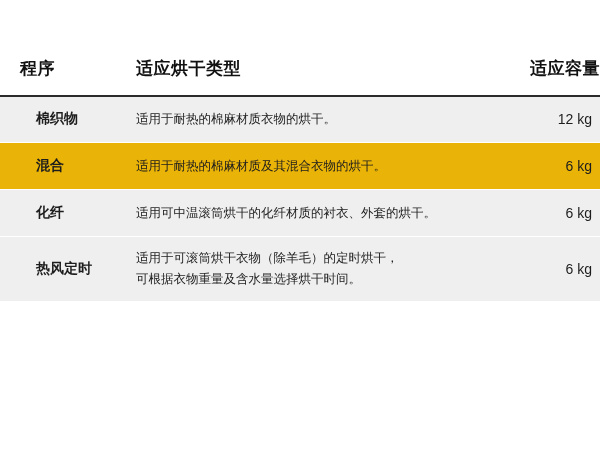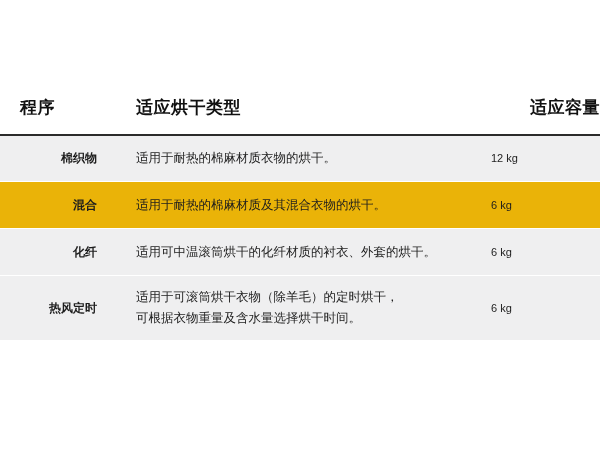--- a/index.html
+++ b/index.html
@@ -68,48 +68,48 @@
   }
   tbody td {
     font-size: 13px;
     color: #1d1d1d;
     vertical-align: middle;
     border-bottom: 1px solid #ffffff;
     height: 44px;
   }
   tbody td.prog {
     font-weight: bold;
-    font-size: 12px;
-    padding-left: 24px;
+    font-size: 14px;
+    padding-left: 36px;
     white-space: nowrap;
-    text-align: right;
   }
   tbody td.desc {
     padding-left: 38px;
     padding-right: 10px;
     line-height: 1.65;
     font-size: 12.5px;
   }
   tbody td.cap {
-    padding-right: 24px;
-    font-size: 11px;
+    text-align: right;
+    padding-right: 8px;
+    font-size: 14px;
     white-space: nowrap;
   }
   tbody tr.tall td {
     height: 62px;
   }
   .desc-line + .desc-line {
     display: block;
   }
 </style>
 </head>
 <body>
 
 <div class="page">
-  <div class="table-wrap" style="position: absolute; margin-top: 39px;">
+  <div class="table-wrap" style="position: absolute;">
     <div class="head-rule" style="position: absolute; left: 0px; top: 38px; background: rgb(43, 43, 43);"></div>
       <table class="spec">
       <colgroup>
         <col class="c0">
         <col class="c1">
         <col class="c2">
       </colgroup>
       <thead>
         <tr>
           <th class="h0">程序</th>

